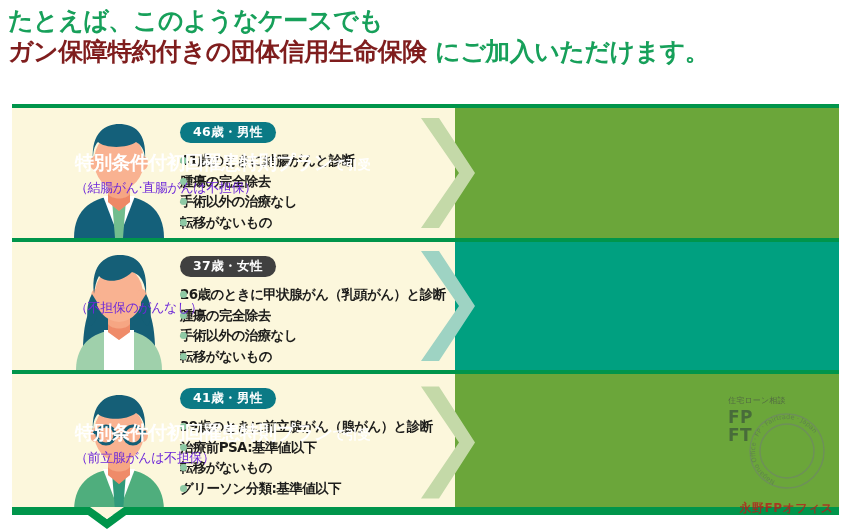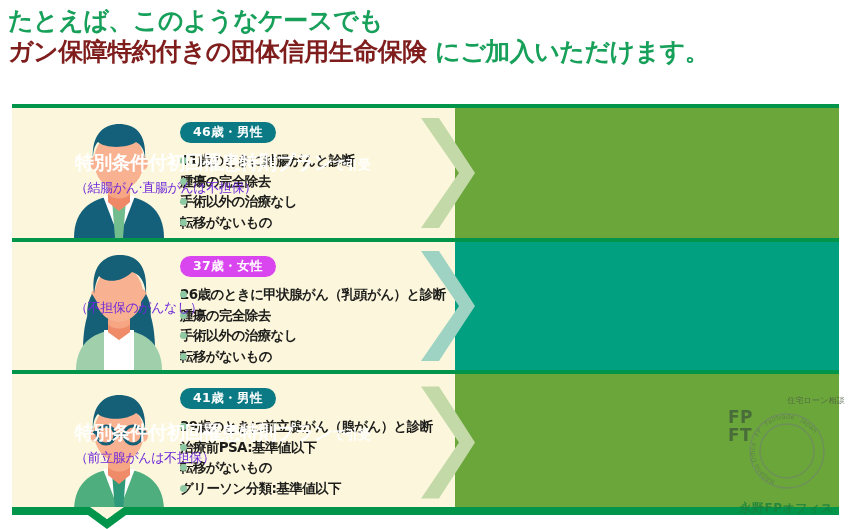--- a/index.html
+++ b/index.html
@@ -147,21 +147,21 @@
     padding: 3px 13px 4px 13px;
     border-radius: 11px;
     color: #ffffff;
     font-size: 12.5px;
     font-weight: bold;
     letter-spacing: 0.4px;
     line-height: 14px;
     white-space: nowrap;
   }
   .badge-male   { background: #0b7a85; }
-  .badge-female { background: #d946ef; }
+  .badge-female { background: #404040; }
 
   .bullets {
     list-style: none;
     margin-top: 7px;
   }
   .bullets li {
     position: relative;
     padding-left: 0;
     font-size: 13.5px;
     font-weight: bold;
@@ -238,21 +238,21 @@
     width: 117px;
     height: 139px;
     z-index: 9;
     opacity: 0.78;
     pointer-events: none;
   }
   .wm-top {
     position: absolute;
     left: 0; top: 5px;
     width: 117px;
-    text-align: right;
+    text-align: left;
     font-size: 8px;
     color: #4b5b45;
     letter-spacing: 0.2px;
     white-space: nowrap;
   }
   .wm-seal {
     position: absolute;
     left: 20px; top: 22px;
     width: 78px; height: 78px;
   }
@@ -266,21 +266,21 @@
     line-height: 18px;
     letter-spacing: 0.5px;
   }
   .wm-bottom {
     position: absolute;
     left: 0; top: 110px;
     width: 117px;
     text-align: center;
     font-size: 12px;
     font-weight: bold;
-    color: #15803d;
+    color: #b91c1c;
     letter-spacing: 0.5px;
     white-space: nowrap;
   }
 </style>
 </head>
 <body>
 
 <div id="page">
 
   <div class="header">

